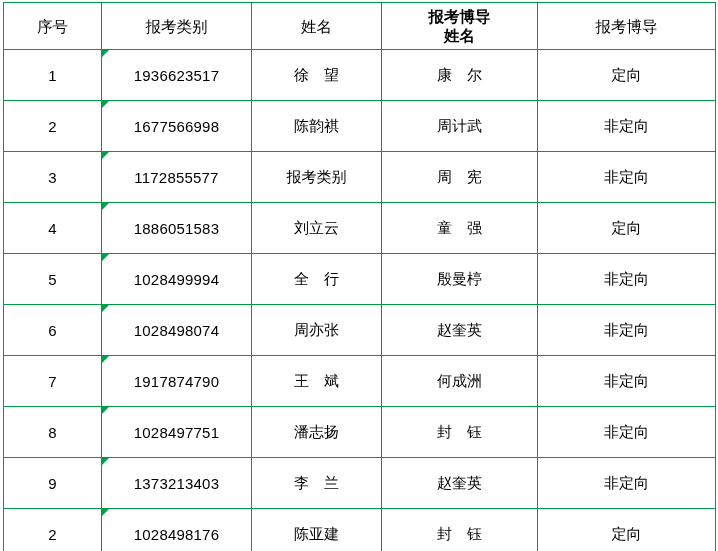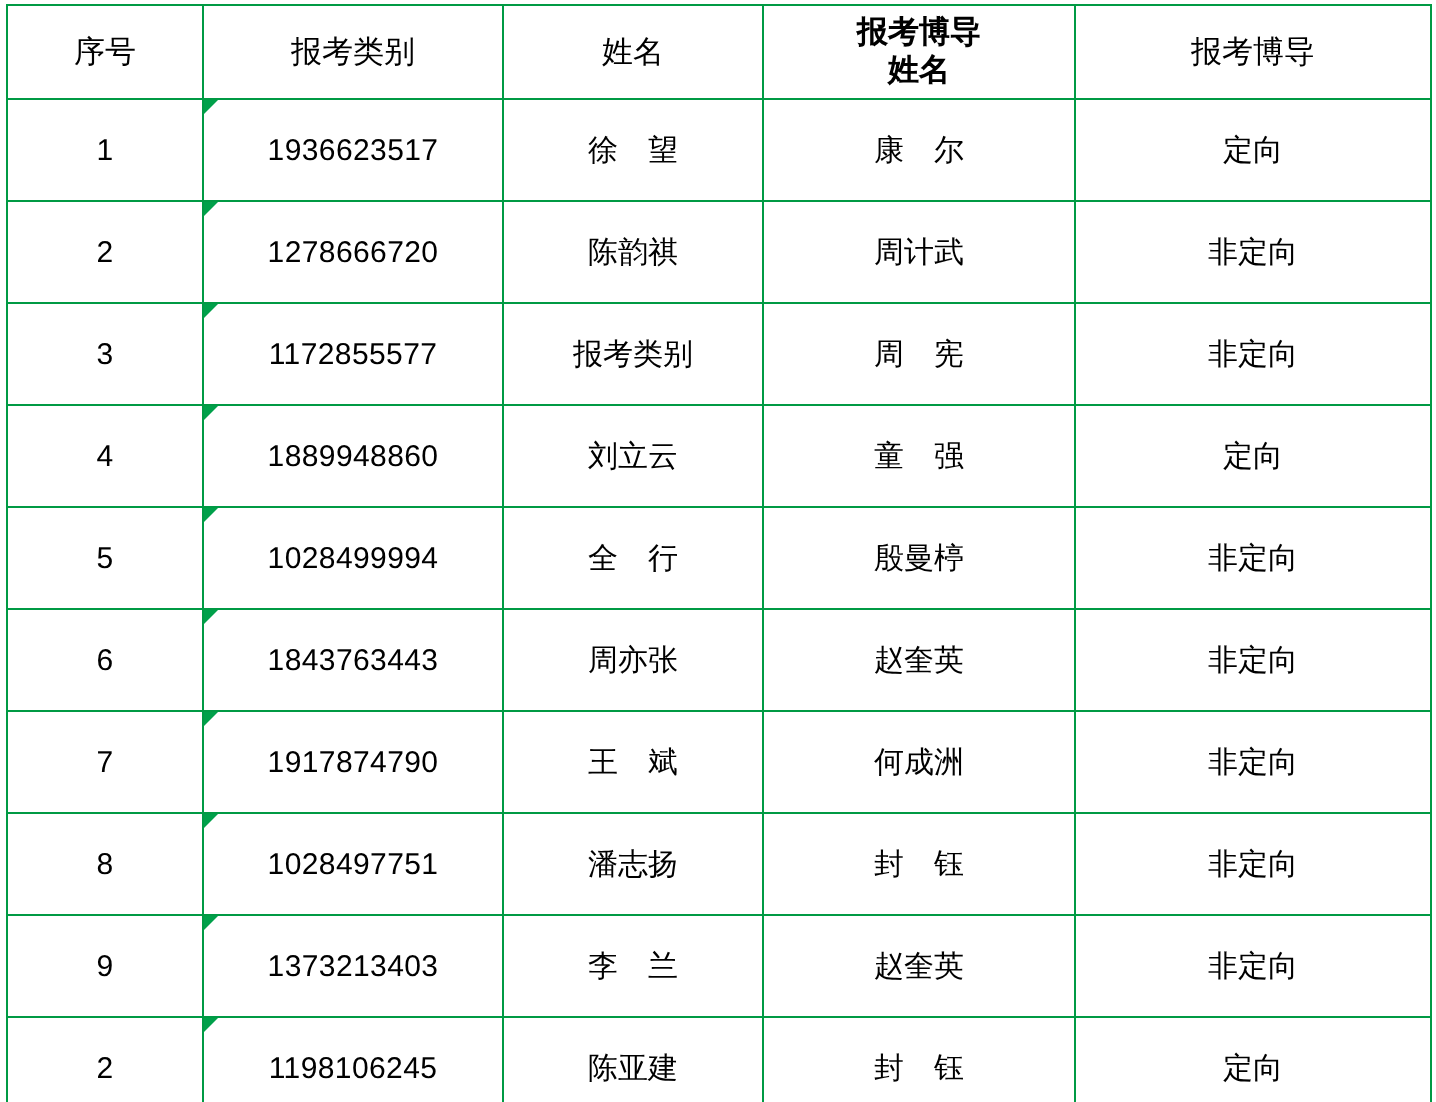--- a/index.html
+++ b/index.html
@@ -107,49 +107,49 @@
     <tbody>
       <tr>
         <td><span class="num">1</span></td>
         <td class="idcell"><span class="num">1936623517</span></td>
         <td><span class="name-sp">徐　望</span></td>
         <td><span class="name-sp">康　尔</span></td>
         <td><span>定向</span></td>
       </tr>
       <tr>
         <td><span class="num">2</span></td>
-        <td class="idcell"><span class="num">1278666720</span></td>
+        <td class="idcell"><span class="num">1677566998</span></td>
         <td><span class="name-sp">陈韵祺</span></td>
         <td><span class="name-sp">周计武</span></td>
         <td><span>非定向</span></td>
       </tr>
       <tr>
         <td><span class="num">3</span></td>
         <td class="idcell"><span class="num">1172855577</span></td>
         <td><span class="name-sp">报考类别</span></td>
         <td><span class="name-sp">周　宪</span></td>
         <td><span>非定向</span></td>
       </tr>
       <tr>
         <td><span class="num">4</span></td>
-        <td class="idcell"><span class="num">1889948860</span></td>
+        <td class="idcell"><span class="num">1886051583</span></td>
         <td><span class="name-sp">刘立云</span></td>
         <td><span class="name-sp">童　强</span></td>
         <td><span>定向</span></td>
       </tr>
       <tr>
         <td><span class="num">5</span></td>
         <td class="idcell"><span class="num">1028499994</span></td>
         <td><span class="name-sp">全　行</span></td>
         <td><span class="name-sp">殷曼楟</span></td>
         <td><span>非定向</span></td>
       </tr>
       <tr>
         <td><span class="num">6</span></td>
-        <td class="idcell"><span class="num">1843763443</span></td>
+        <td class="idcell"><span class="num">1028498074</span></td>
         <td><span class="name-sp">周亦张</span></td>
         <td><span class="name-sp">赵奎英</span></td>
         <td><span>非定向</span></td>
       </tr>
       <tr>
         <td><span class="num">7</span></td>
         <td class="idcell"><span class="num">1917874790</span></td>
         <td><span class="name-sp">王　斌</span></td>
         <td><span class="name-sp">何成洲</span></td>
         <td><span>非定向</span></td>
@@ -163,20 +163,20 @@
       </tr>
       <tr>
         <td><span class="num">9</span></td>
         <td class="idcell"><span class="num">1373213403</span></td>
         <td><span class="name-sp">李　兰</span></td>
         <td><span class="name-sp">赵奎英</span></td>
         <td><span>非定向</span></td>
       </tr>
       <tr>
         <td><span class="num">2</span></td>
-        <td class="idcell"><span class="num">1198106245</span></td>
+        <td class="idcell"><span class="num">1028498176</span></td>
         <td><span class="name-sp">陈亚建</span></td>
         <td><span class="name-sp">封　钰</span></td>
         <td><span>定向</span></td>
       </tr>
     </tbody>
   </table>
 </div>
 
 </body></html>

